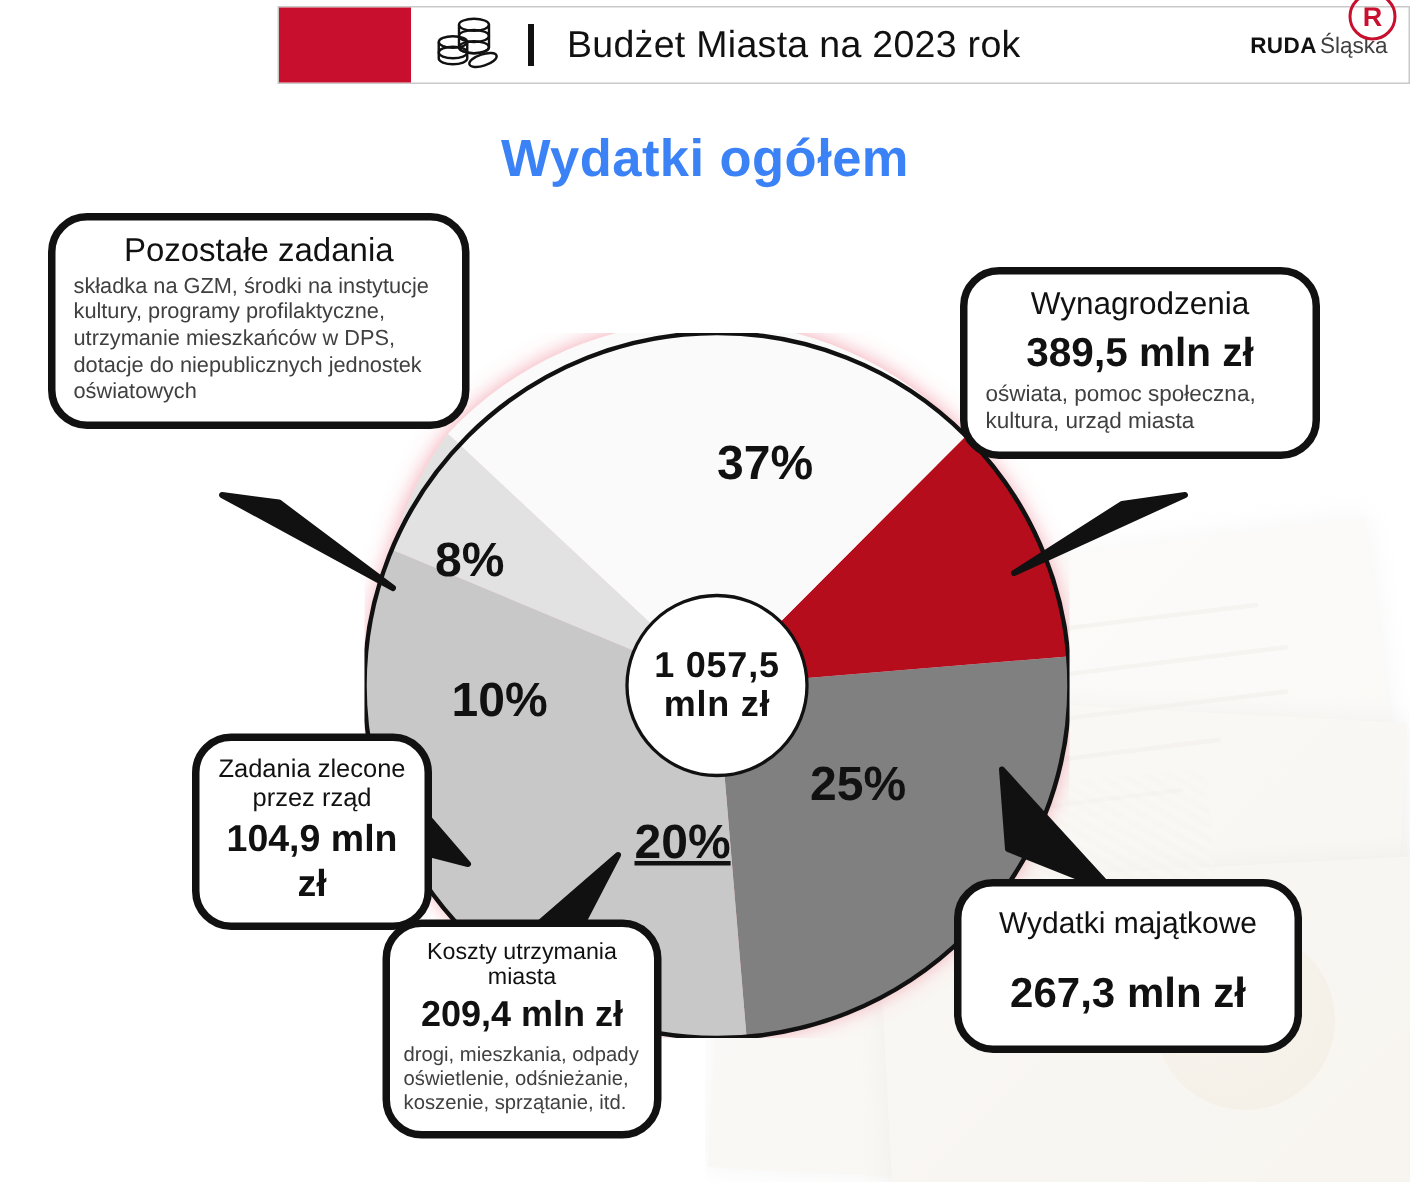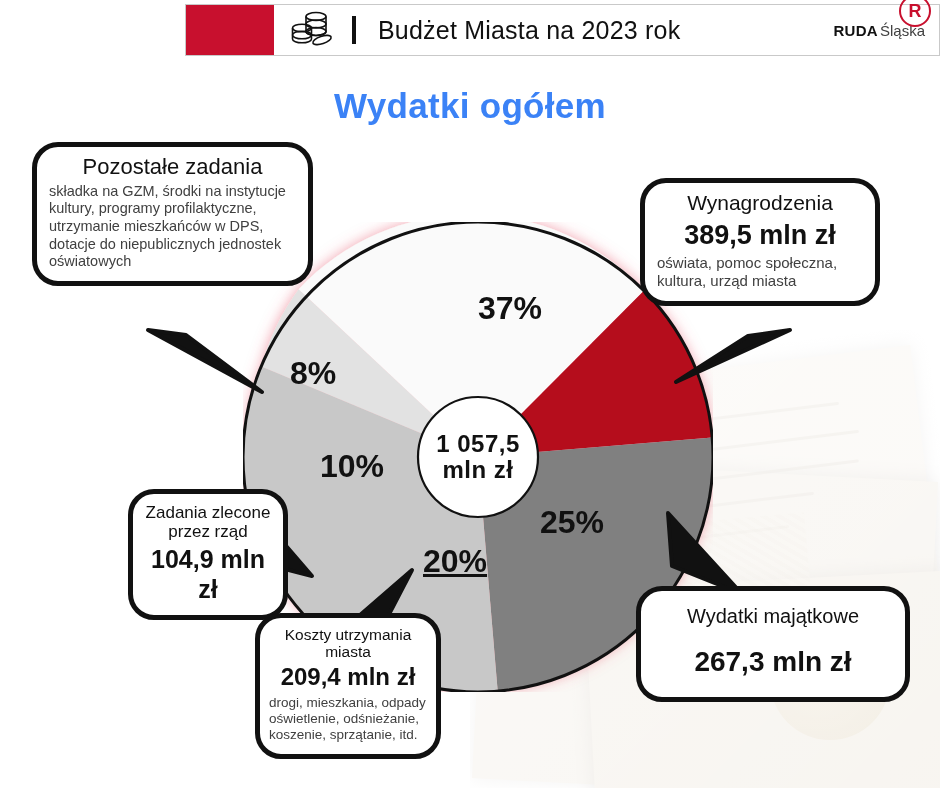--- a/index.html
+++ b/index.html
@@ -81,21 +81,21 @@
   }
   .center-hole-label .l1, .center-hole-label .l2 {
     font-size: 24px; font-weight: bold; color: #111; line-height: 1.1; letter-spacing: .5px;
   }
 
   .pct {
     position: absolute; font-size: 32px; font-weight: bold; color: #111;
   }
   .pct-37 { left: 478px; top: 290px; }
   .pct-8  { left: 290px; top: 355px; }
-  .pct-10 { left: 301px; top: 448px; margin-left: 19px; }
+  .pct-10 { left: 301px; top: 448px; }
   .pct-20 { left: 423px; top: 543px; text-decoration: underline; }
   .pct-25 { left: 540px; top: 504px; }
 
   
   .callout {
     position: absolute;
     background: #fff;
     border: 5px solid #111;
     border-radius: 26px;
     padding: 8px 12px 10px;
@@ -123,21 +123,21 @@
 
   #co-zlecone { left: 128px; top: 489px; width: 160px; padding: 9px 8px 11px; }
   #co-zlecone .c-title { font-size: 17px; }
   #co-zlecone .c-amount { font-size: 25px; margin-top: 3px; }
 
   #co-koszty { left: 255px; top: 613px; width: 186px; padding: 8px 9px 10px; }
   #co-koszty .c-title { font-size: 15.5px; }
   #co-koszty .c-amount { font-size: 24px; margin-top: 2px; }
   #co-koszty .c-desc { font-size: 13.5px; }
 
-  #co-majatkowe { left: 636px; top: 586px; width: 274px; padding: 14px 12px 18px; }
+  #co-majatkowe { left: 636px; top: 586px; width: 232px; padding: 14px 12px 18px; }
   #co-majatkowe .c-title { font-size: 20px; }
   #co-majatkowe .c-amount { font-size: 28px; margin-top: 18px; }
 
   
   .leaders { position: absolute; left: 0; top: 0; width: 940px; height: 788px; pointer-events: none; z-index: 4; }
 </style>
 </head>
 <body>
 
 <div id="root">

